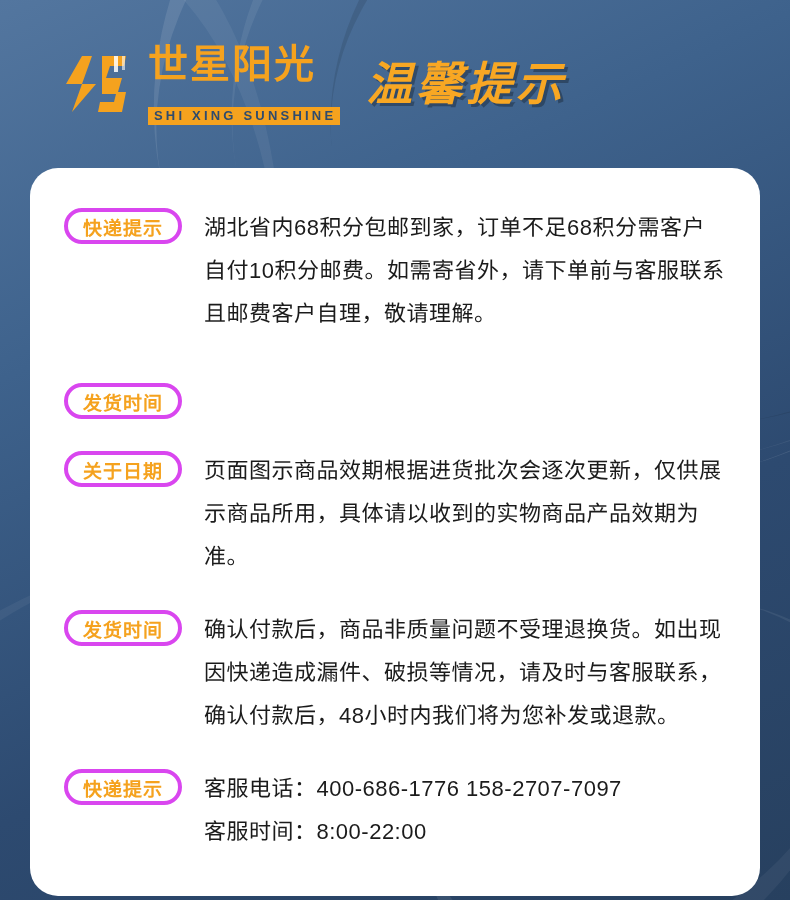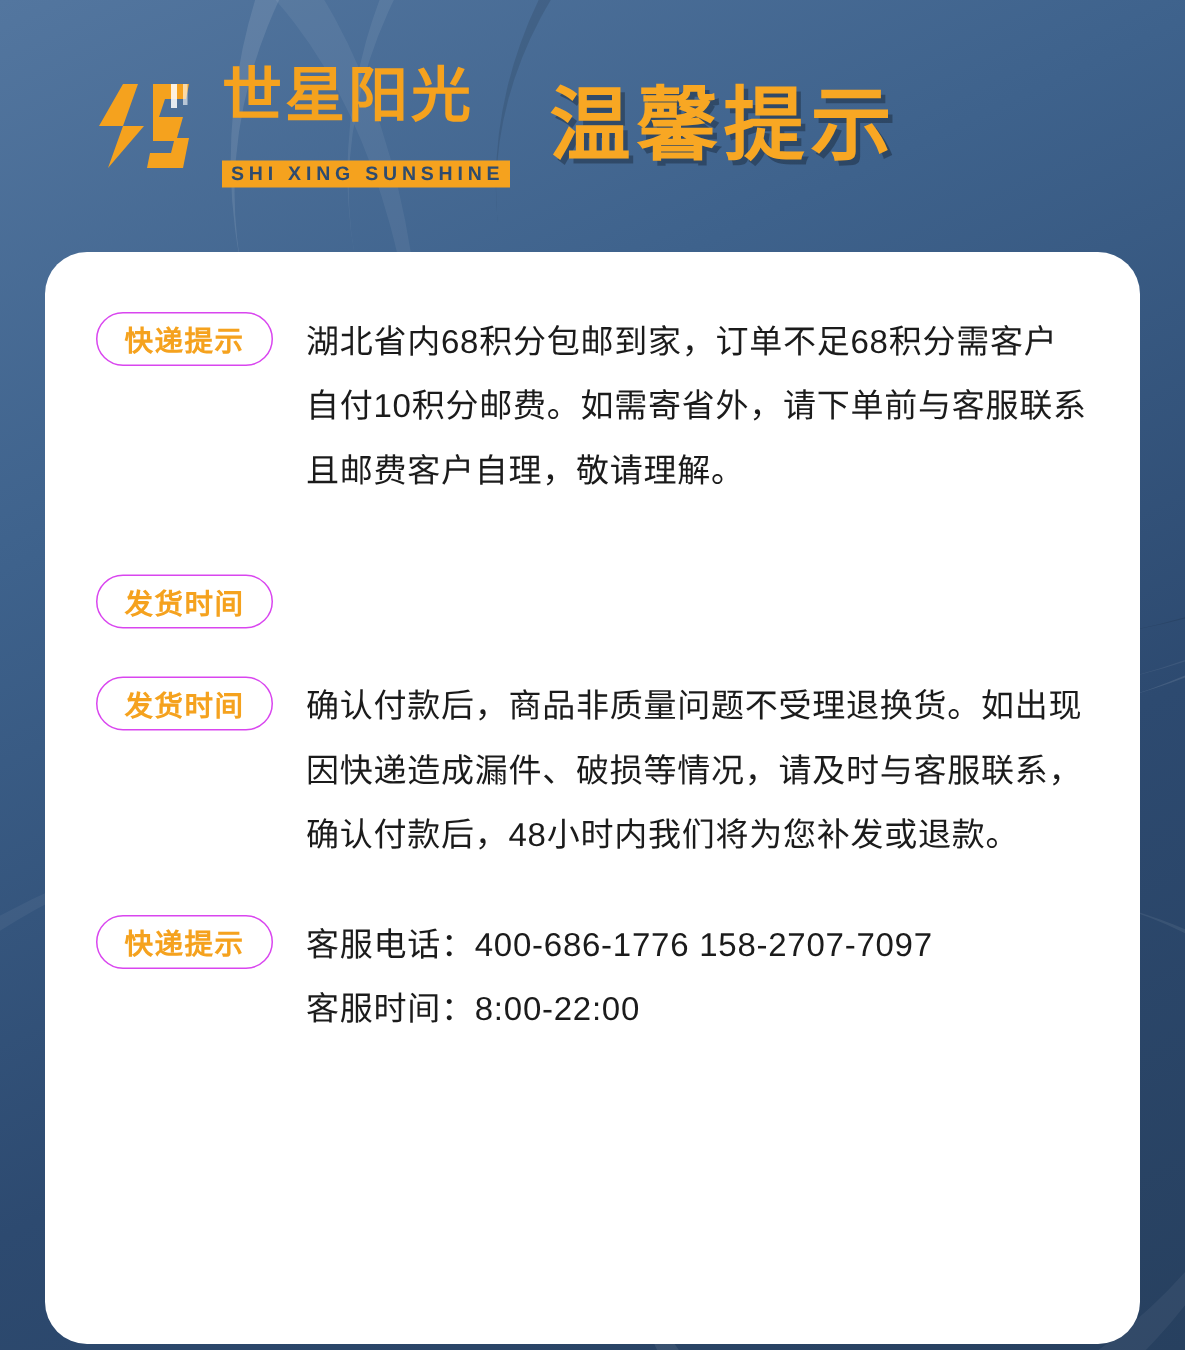--- a/index.html
+++ b/index.html
@@ -119,27 +119,28 @@
     background: #f5a21e;
     color: #2e4b6e;
     font-size: 13px;
     font-weight: bold;
     letter-spacing: 3.2px;
     padding: 2px 4px 2px 6px;
     text-align: center;
     line-height: 1.15;
   }
   .title-main {
-    font-size: 54px;
+    font-size: 46px;
     font-weight: bold;
     color: #f8a723;
     letter-spacing: 4px;
     text-shadow: 3px 3px 0 rgba(0,0,0,0.28);
     line-height: 1;
     white-space: nowrap;
+    font-style: italic;
   }
 
   
   .card {
     position: relative;
     margin: 0 30px;
     background: #ffffff;
     border-radius: 28px;
     padding: 38px 34px 40px 34px;
     box-sizing: border-box;
@@ -148,21 +149,21 @@
   .row {
     display: flex;
     align-items: flex-start;
     margin-bottom: 26px;
   }
   .row:last-child { margin-bottom: 0; }
   .tag {
     flex: none;
     width: 118px;
     height: 36px;
-    border: 1px solid #d946ef;
+    border: 4px solid #d946ef;
     border-radius: 18px;
     color: #f5a21e;
     font-size: 19px;
     font-weight: bold;
     letter-spacing: 1px;
     display: flex;
     align-items: center;
     justify-content: center;
     box-sizing: border-box;
     margin-top: 2px;
@@ -213,20 +214,24 @@
 
     <div class="row gap-lg">
       <div class="tag">快递提示</div>
       <div class="text">湖北省内68积分包邮到家，订单不足68积分需客户自付10积分邮费。如需寄省外，请下单前与客服联系且邮费客户自理，敬请理解。</div>
     </div>
 
     <div class="row gap-md">
       <div class="tag">发货时间</div>
     </div>
 
+    <div class="row gap-md">
+      <div class="tag">关于日期</div>
+      <div class="text">页面图示商品效期根据进货批次会逐次更新，仅供展示商品所用，具体请以收到的实物商品产品效期为准。</div>
+    </div>
 
     <div class="row gap-md">
       <div class="tag">发货时间</div>
       <div class="text">确认付款后，商品非质量问题不受理退换货。如出现因快递造成漏件、破损等情况，请及时与客服联系，确认付款后，48小时内我们将为您补发或退款。</div>
     </div>
 
     <div class="row">
       <div class="tag">快递提示</div>
       <div class="text" style="white-space: pre-line;">客服电话：400-686-1776  158-2707-7097
 客服时间：8:00-22:00</div>

